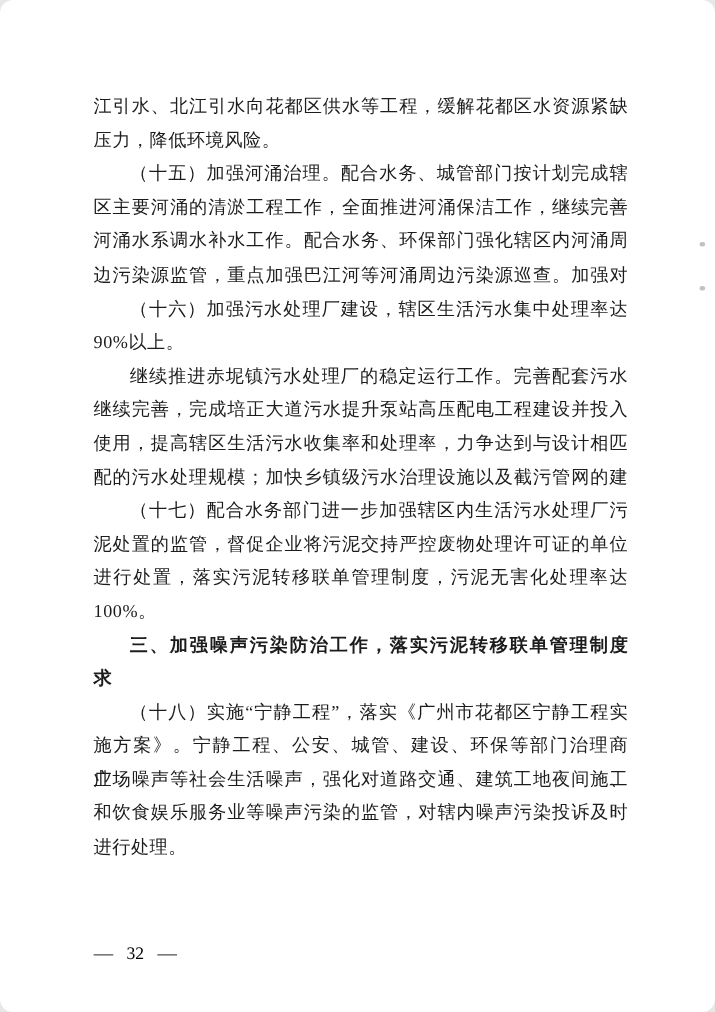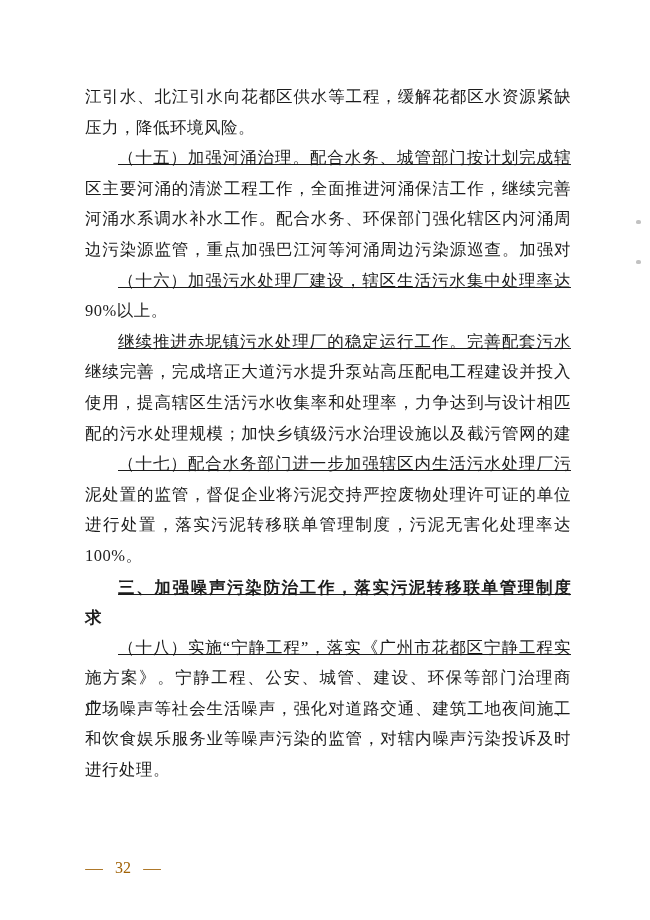--- a/index.html
+++ b/index.html
@@ -31,35 +31,34 @@
     text-justify: inter-ideograph;
     white-space: nowrap;
     overflow: visible;
   }
   .line.fill {
     white-space: normal;
     text-align-last: justify;
   }
   .line.indent {
     text-indent: 33px;
-    text-decoration: underline;
   }
   .line.heading {
     font-family: "Liberation Sans", "DejaVu Sans", sans-serif;
     font-weight: bold;
     letter-spacing: 0.2px;
   }
   .footer {
     position: absolute;
     left: 86px;
     top: 855px;
     height: 26px;
     line-height: 26px;
     font-size: 16px;
-    color: #a16207;
+    color: #000000;
   }
   .footer .page-num {
     display: inline-block;
     margin: 0 13px;
   }
   .footer .dash {
     display: inline-block;
     transform: scaleX(1.1);
   }
   .artifact {
@@ -67,21 +66,21 @@
     background: #8f8f8f;
     opacity: 0.55;
     border-radius: 40%;
   }
   .artifact.a1 { left: 636px; top: 220px; width: 5px; height: 4px; }
   .artifact.a2 { left: 636px; top: 260px; width: 5px; height: 4px; }
 </style>
 </head>
 <body>
 
-<div class="page" style="background: rgb(255, 255, 255); color: rgb(28, 28, 28);">
+<div class="page" style="background: rgb(255, 255, 255); color: rgb(28, 28, 28); border-radius: 12px;">
 
   <div class="doc-body">
       <div class="line body fill">江引水、北江引水向花都区供水等工程，缓解花都区水资源紧缺</div>
       <div class="line body">压力，降低环境风险。</div>
       <div class="line body indent fill">（十五）加强河涌治理。配合水务、城管部门按计划完成辖</div>
       <div class="line body fill">区主要河涌的清淤工程工作，全面推进河涌保洁工作，继续完善</div>
       <div class="line body fill">河涌水系调水补水工作。配合水务、环保部门强化辖区内河涌周</div>
       <div class="line body fill">边污染源监管，重点加强巴江河等河涌周边污染源巡查。加强对</div>
       <div class="line body indent fill">（十六）加强污水处理厂建设，辖区生活污水集中处理率达</div>
       <div class="line body">90%以上。</div>

